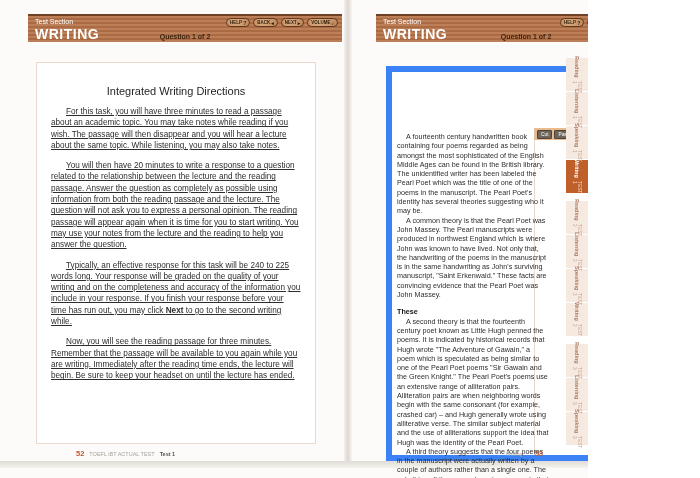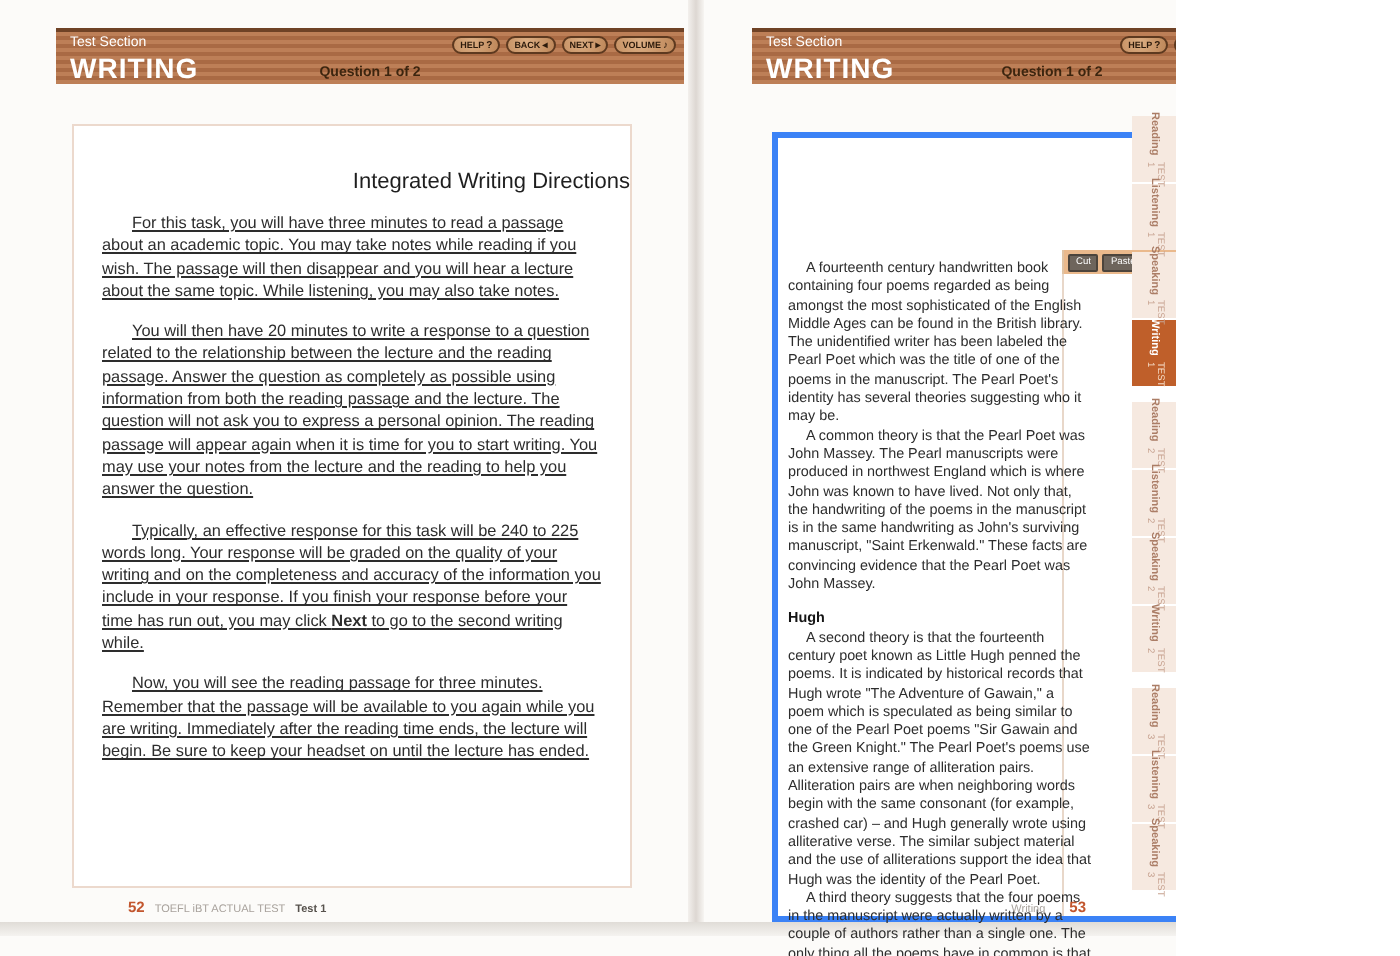--- a/index.html
+++ b/index.html
@@ -28,42 +28,42 @@
          display:flex; align-items:center; gap:1px; padding:0 3px;
          font-size:4.5px; color:#2c1a0b; font-weight:bold; cursor:pointer; }
   .btn .ic { font-size:5px; }
   .hide-time { position:absolute; right:32px; bottom:2px; background:#5d3a21; color:#f2dfca;
                font-size:4.5px; padding:1px 3px; border-radius:1px; cursor:pointer; }
   .time { position:absolute; right:6px; bottom:1px; font-size:6.5px; font-weight:bold; color:#2e1d0c; }
 
   
   .dir-box { position:absolute; left:36px; top:62px; width:280px; height:382px;
              background:#fff; border:1px solid #ecd9cd; }
-  .dir-title { margin-top:22px; text-align:right; font-size:11px; color:#1f1f1f; }
+  .dir-title { margin-top:22px; text-align:center; font-size:11px; color:#1f1f1f; }
   .dir-p { margin:9px 14px 0; font-size:8.2px; line-height:11.3px; color:#2d2d2d; text-indent:15px;text-decoration:underline; }
   .dir-p b { font-weight:bold; }
 
   
   .pass-box { position:absolute; left:386px; top:66px; width:281px; height:395px;
-              background:#fff; border:3px solid #3b82f6; }
+              background:#fff; border:6px solid #3b82f6; }
   .toolbar { position:absolute; left:142px; top:56px; right:0; height:12px;
              background:#eab98c; border-left:1px solid #e0c3a4;
              display:flex; align-items:center; gap:2px; padding-left:2px; }
   .tb-btn { background:#6e655c; border:1px solid #4c443c; color:#fff;
             font-size:4.8px; padding:1px 3px; border-radius:1px; cursor:pointer; }
   .answer-divider { position:absolute; left:142px; top:68px; bottom:0; width:1px; background:#e8d7c9; }
   .passage { position:absolute; left:5px; top:60px; width:152px;
              font-size:7.2px; line-height:9.3px; color:#2d2d2d; }
   .passage p { text-indent:9px; }
   .passage h4 { margin-top:8px; font-size:7.2px; color:#141414; }
 
   
   .foot { position:absolute; top:449px; display:flex; gap:5px; align-items:baseline;
           font-size:5.5px; color:#a8a29c; }
-  .foot-left { left:16px;padding-left:48px; }
+  .foot-left { left:28px;padding-left:48px; }
   .foot-right { right:45px;gap:12px; }
   .pn { font-size:7.5px; font-weight:bold; color:#c2562e; }
   .test-label { color:#57524d; font-weight:bold; }
 
   
   .tabs { position:absolute; right:0; top:58px; width:22px; }
   .tab { width:22px; height:33px; margin-bottom:1px; background:#f6e9e0;
          writing-mode:vertical-rl; display:flex; align-items:center; justify-content:center;
          gap:3px; font-size:5.5px; color:#ab7d66; cursor:pointer; }
   .tab .tlabel { font-weight:bold; }
@@ -141,21 +141,21 @@
   <div class="pass-box">
     <div class="toolbar">
       <span class="tb-btn">Cut</span>
       <span class="tb-btn">Paste</span>
       <span class="tb-btn">Undo</span>
     </div>
     <div class="answer-divider"></div>
     <div class="passage">
       <p>A fourteenth century handwritten book containing four poems regarded as being amongst the most sophisticated of the English Middle Ages can be found in the British library. The unidentified writer has been labeled the Pearl Poet which was the title of one of the poems in the manuscript. The Pearl Poet's identity has several theories suggesting who it may be.</p>
       <p>A common theory is that the Pearl Poet was John Massey. The Pearl manuscripts were produced in northwest England which is where John was known to have lived. Not only that, the handwriting of the poems in the manuscript is in the same handwriting as John's surviving manuscript, "Saint Erkenwald." These facts are convincing evidence that the Pearl Poet was John Massey.</p>
-      <h4>Hugh</h4>
+      <h4>These</h4>
       <p>A second theory is that the fourteenth century poet known as Little Hugh penned the poems. It is indicated by historical records that Hugh wrote "The Adventure of Gawain," a poem which is speculated as being similar to one of the Pearl Poet poems "Sir Gawain and the Green Knight." The Pearl Poet's poems use an extensive range of alliteration pairs. Alliteration pairs are when neighboring words begin with the same consonant (for example, crashed car) – and Hugh generally wrote using alliterative verse. The similar subject material and the use of alliterations support the idea that Hugh was the identity of the Pearl Poet.</p>
       <p>A third theory suggests that the four poems in the manuscript were actually written by a couple of authors rather than a single one. The only thing all the poems have in common is that they referred to places in the same region of England. Given that no single author is credited as writing the manuscript, it is not unrealistic to consider the idea that several authors from the same region wrote the collection of poems.</p>
     </div>
   </div>
 
   <div class="foot foot-left">
     <span class="pn">52</span>
     <span>TOEFL iBT ACTUAL TEST</span>
     <span class="test-label">Test 1</span>
   </div>

